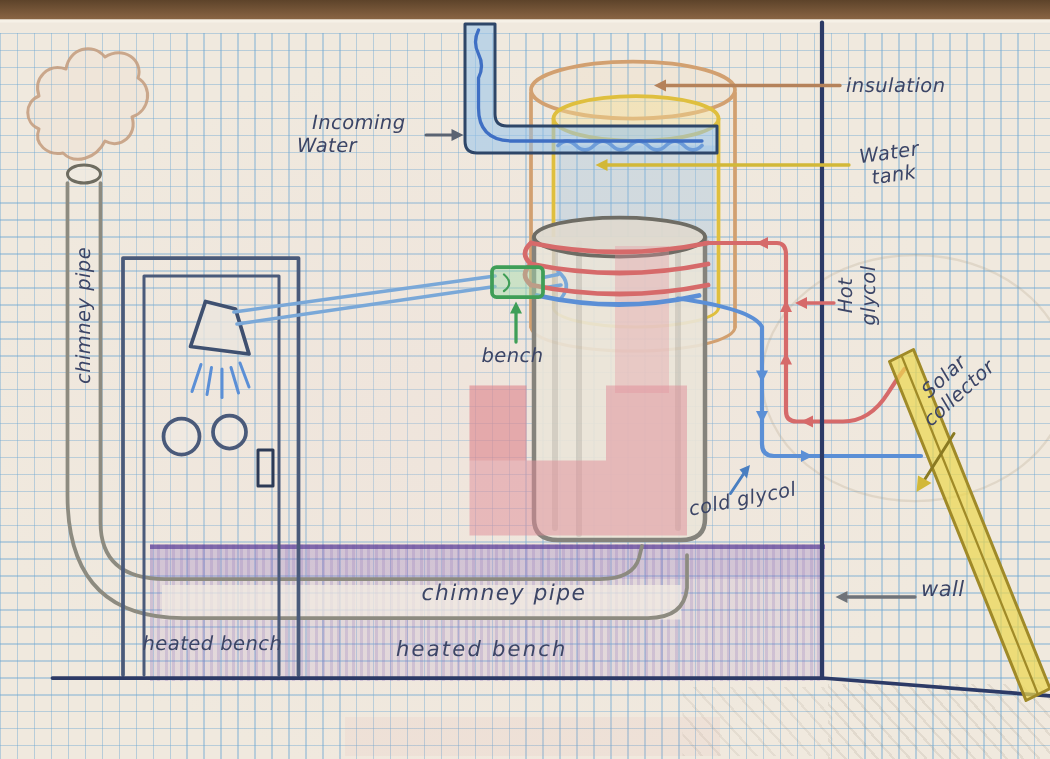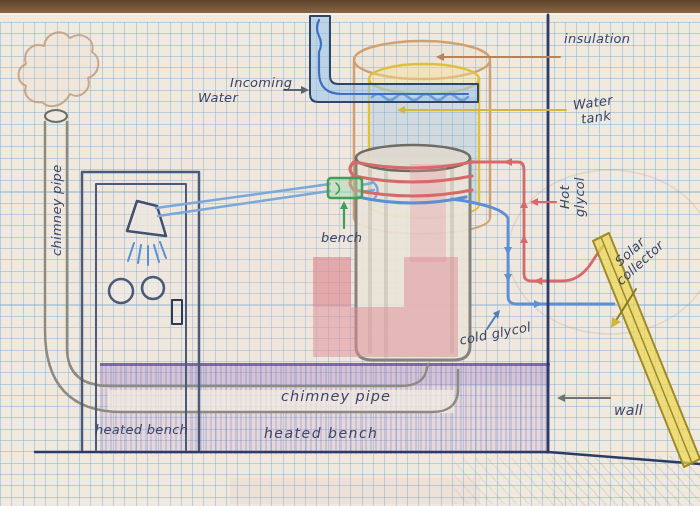--- a/index.html
+++ b/index.html
@@ -195,45 +195,45 @@
           </g>
         <g>
             <path d="M610,398 H562" stroke="#6f7379" stroke-width="2.2"></path>
             <polygon points="557,398 565,394 565,402" fill="#6f7379"></polygon>
           </g>
       </g>
     </g>
   </svg>
 
   <div class="lbl" style="left:198px;top:76px">
-    <span style="margin-left:32px">Incoming</span>
+    <span style="margin-left:10px">Incoming</span>
     <span>Water</span>
   </div>
-  <div class="lbl" style="left:564px;top:32px">
+  <div class="lbl" style="left:564px;top:51px">
     <span>insulation</span>
   </div>
   <div class="lbl" style="left:574px;top:96px;transform:rotate(-8deg)">
     <span>Water</span>
     <span style="margin-left:6px">tank</span>
   </div>
   <div class="lbl" style="left:538px;top:182px;width:70px;height:30px;text-align:center;transform:rotate(-90deg)">
     <span>Hot</span>
     <span>glycol</span>
   </div>
   <div class="lbl" style="left:321px;top:231px">
     <span>bench</span>
   </div>
   <div class="lbl" style="left:459px;top:327px;transform:rotate(-11deg)">
     <span>cold glycol</span>
   </div>
   <div class="lbl" style="left:606px;top:243px;transform:rotate(-42deg);text-align:center">
     <span>Solar</span>
     <span>collector</span>
   </div>
-  <div class="lbl" style="left:614px;top:403px;font-size:14px">
+  <div class="lbl" style="left:614px;top:386px;font-size:14px">
     <span>wall</span>
   </div>
   <div class="lbl" style="left:-2px;top:203px;width:118px;text-align:center;transform:rotate(-90deg)">
     <span>chimney pipe</span>
   </div>
   <div class="lbl" style="left:281px;top:388px;font-size:14.5px;letter-spacing:1px">
     <span>chimney pipe</span>
   </div>
   <div class="lbl" style="left:95px;top:423px">
     <span>heated bench</span>

